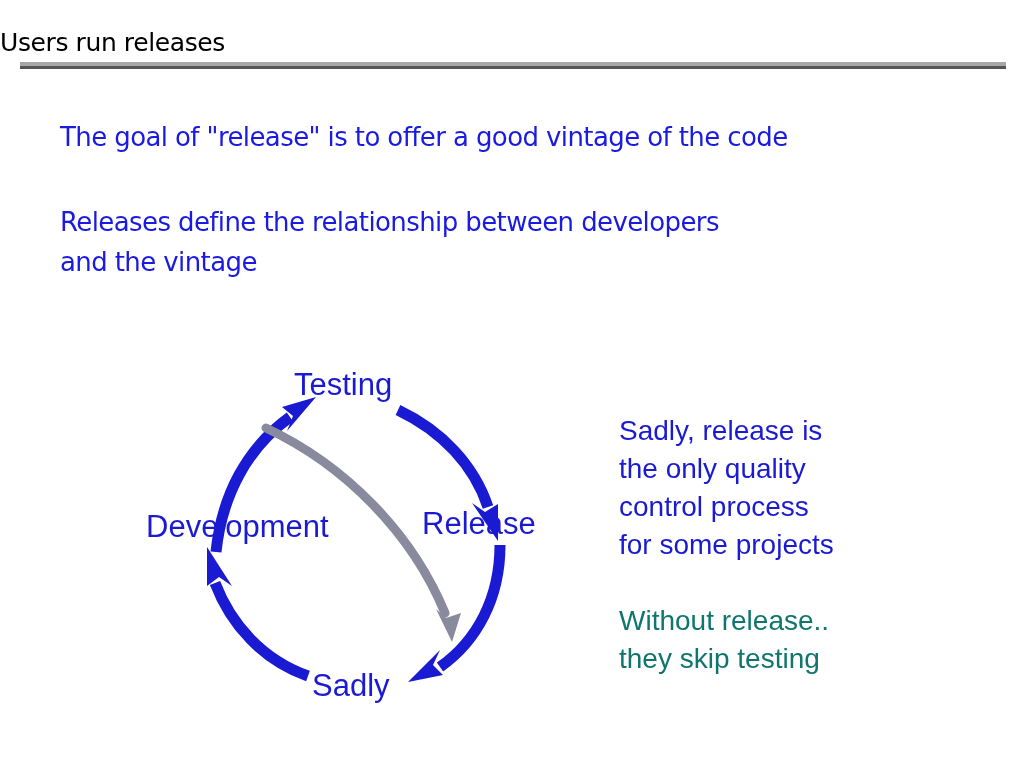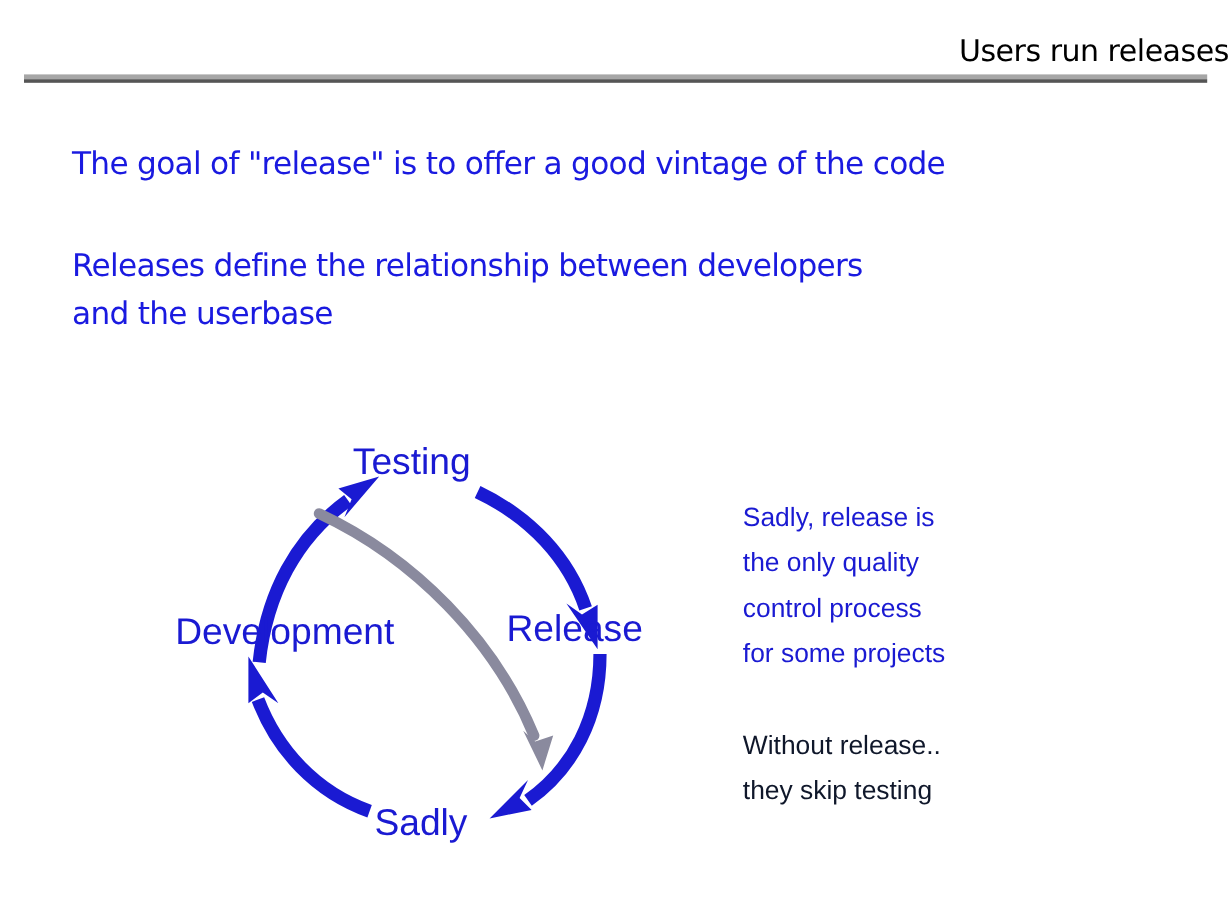--- a/index.html
+++ b/index.html
@@ -15,21 +15,21 @@
     font-family: "Liberation Sans", sans-serif;
     -webkit-font-smoothing: antialiased;
   }
 
   
   #slide-title {
     position: absolute;
     left: 0;
     top: 28px;
     width: 1024px;
-    text-align: right;
+    text-align: left;
     font-family: "DejaVu Sans", sans-serif;
     font-size: 25px;
     line-height: 30px;
     letter-spacing: -0.4px;
     color: #000000;
     white-space: nowrap;
   }
   #title-rule {
     position: absolute;
     left: 20px;
@@ -89,49 +89,49 @@
   }
   #label-release      { left: 164px; top:  13px; }
   #label-testing      { left: 292px; top: 152px; }
   #label-development  { left:  16px; top: 155px; }
   #label-repair       { left: 182px; top: 314px; }
 
   
   .side-text {
     position: absolute;
     font-family: "Liberation Sans", sans-serif;
-    font-size: 22px;
+    font-size: 28px;
     line-height: 38px;
     white-space: pre;
   }
   #side-blue {
     left: 619px;
     top: 412px;
     color: #1a1ad2;
   }
   #side-gray {
     left: 619px;
     top: 602px;
-    color: #0f172a;
+    color: #0f766e;
   }
 </style>
 </head>
 <body>
 
 <div id="slide-title">Users run releases</div>
 
 <div id="title-rule">
   <div class="rule-light"></div>
   <div class="rule-dark"></div>
 </div>
 
 <div class="handwrite" id="bullet-1">The goal of "release" is to offer a good vintage of the code</div>
 
 <div class="handwrite" id="bullet-2">Releases define the relationship between developers
-and the userbase</div>
+and the vintage</div>
 
 <div id="cycle-diagram">
 
   <svg id="cycle-svg" viewBox="0 0 430 370">
 
     <g>
       <path d="M 86,197 C 92,140 117,93 160,62" fill="none" stroke="#1a1ad2" stroke-width="11" stroke-linecap="butt"></path>
       <path d="M 186,42 L 152,52 L 163,61 L 157,76 Z" fill="#1a1ad2"></path>
     </g>
 

